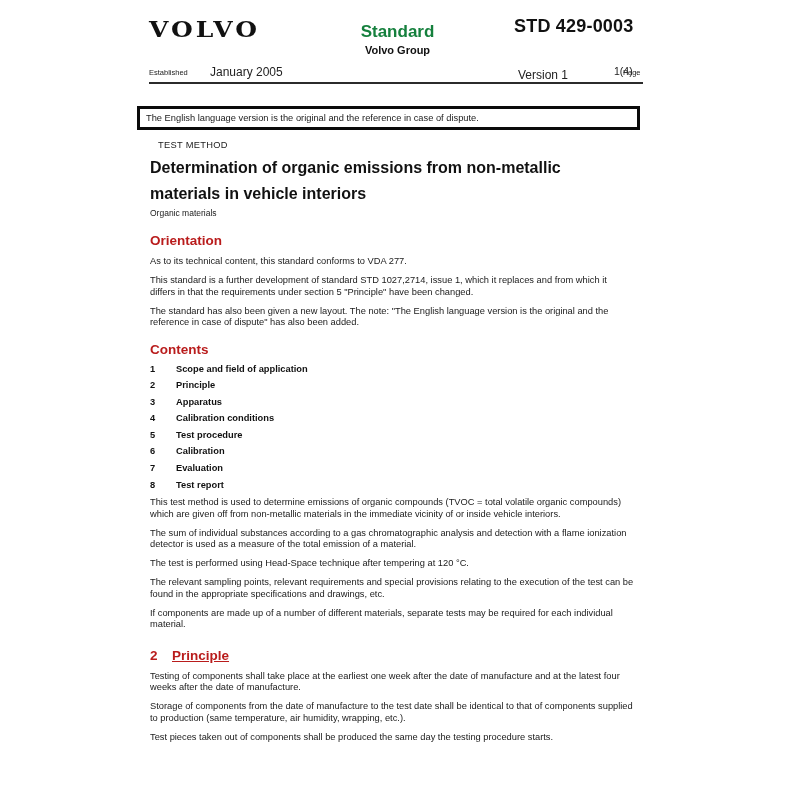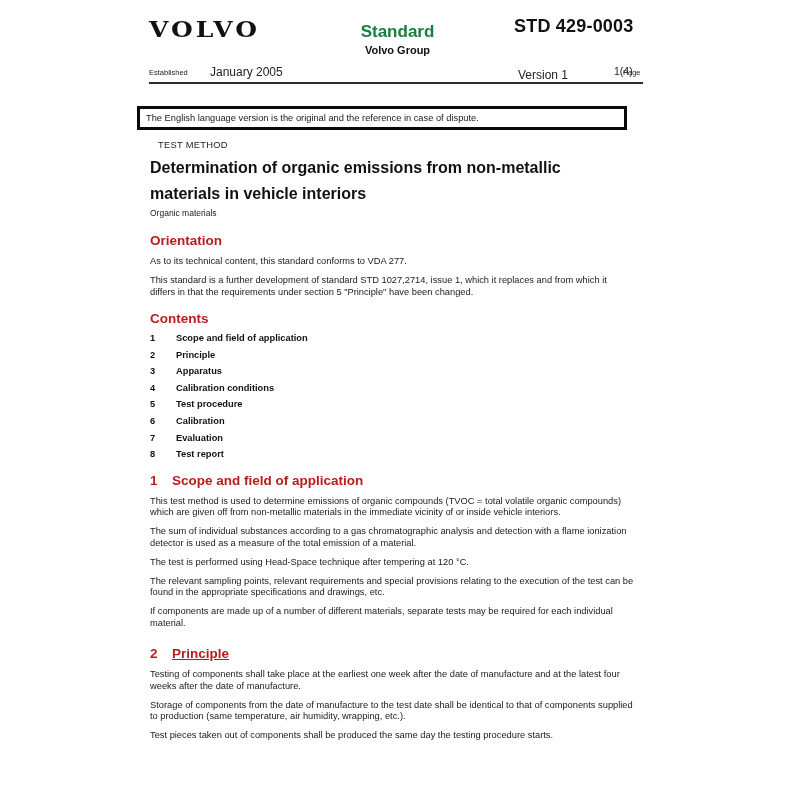--- a/index.html
+++ b/index.html
@@ -101,21 +101,21 @@
     height: 2px;
     background: #2b2b2b;
   }
   
   .notice-box {
     position: absolute;
     left: 137px;
     top: 106px;
     width: 478px;
     border: 3px solid #0a0a0a;
-    padding: 4px 0 4px 6px;
+    padding: 4px 13px 4px 6px;
     background: #fff;
   }
   .notice-text {
     font-size: 9.3px;
     color: #1a1a1a;
   }
   
   .content {
     position: absolute;
     left: 150px;
@@ -205,20 +205,21 @@
 
   <div class="content">
 
     <div class="kicker">TEST METHOD</div>
     <h1 class="doc-title">Determination of organic emissions from non-metallic materials in vehicle interiors</h1>
     <div class="doc-subtitle">Organic materials</div>
 
     <h2 class="sec-heading">Orientation</h2>
     <p class="body-p">As to its technical content, this standard conforms to VDA 277.</p>
     <p class="body-p">This standard is a further development of standard STD 1027,2714, issue 1, which it replaces and from which it differs in that the requirements under section 5 "Principle" have been changed.</p>
+    <p class="body-p">The standard has also been given a new layout. The note: "The English language version is the original and the reference in case of dispute" has also been added.</p>
 
     <h2 class="sec-heading">Contents</h2>
     <div class="contents-list">
       <div class="contents-row">
         <span class="contents-num">1</span>
         <span>Scope and field of application</span>
       </div>
       <div class="contents-row">
         <span class="contents-num">2</span>
         <span>Principle</span>
@@ -242,23 +243,20 @@
       <div class="contents-row">
         <span class="contents-num">7</span>
         <span>Evaluation</span>
       </div>
       <div class="contents-row">
         <span class="contents-num">8</span>
         <span>Test report</span>
       </div>
     </div>
 
-    <h2 class="sec-heading">
-      <span class="sec-num">1</span><span>Scope and field of application</span>
-    </h2>
     <p class="body-p">This test method is used to determine emissions of organic compounds (TVOC = total volatile organic compounds) which are given off from non-metallic materials in the immediate vicinity of or inside vehicle interiors.</p>
     <p class="body-p">The sum of individual substances according to a gas chromatographic analysis and detection with a flame ionization detector is used as a measure of the total emission of a material.</p>
     <p class="body-p">The test is performed using Head-Space technique after tempering at 120 °C.</p>
     <p class="body-p">The relevant sampling points, relevant requirements and special provisions relating to the execution of the test can be found in the appropriate specifications and drawings, etc.</p>
     <p class="body-p">If components are made up of a number of different materials, separate tests may be required for each individual material.</p>
 
     <h2 class="sec-heading sec2-heading">
       <span class="sec-num">2</span><span>Principle</span>
     </h2>
     <p class="body-p">Testing of components shall take place at the earliest one week after the date of manufacture and at the latest four weeks after the date of manufacture.</p>

